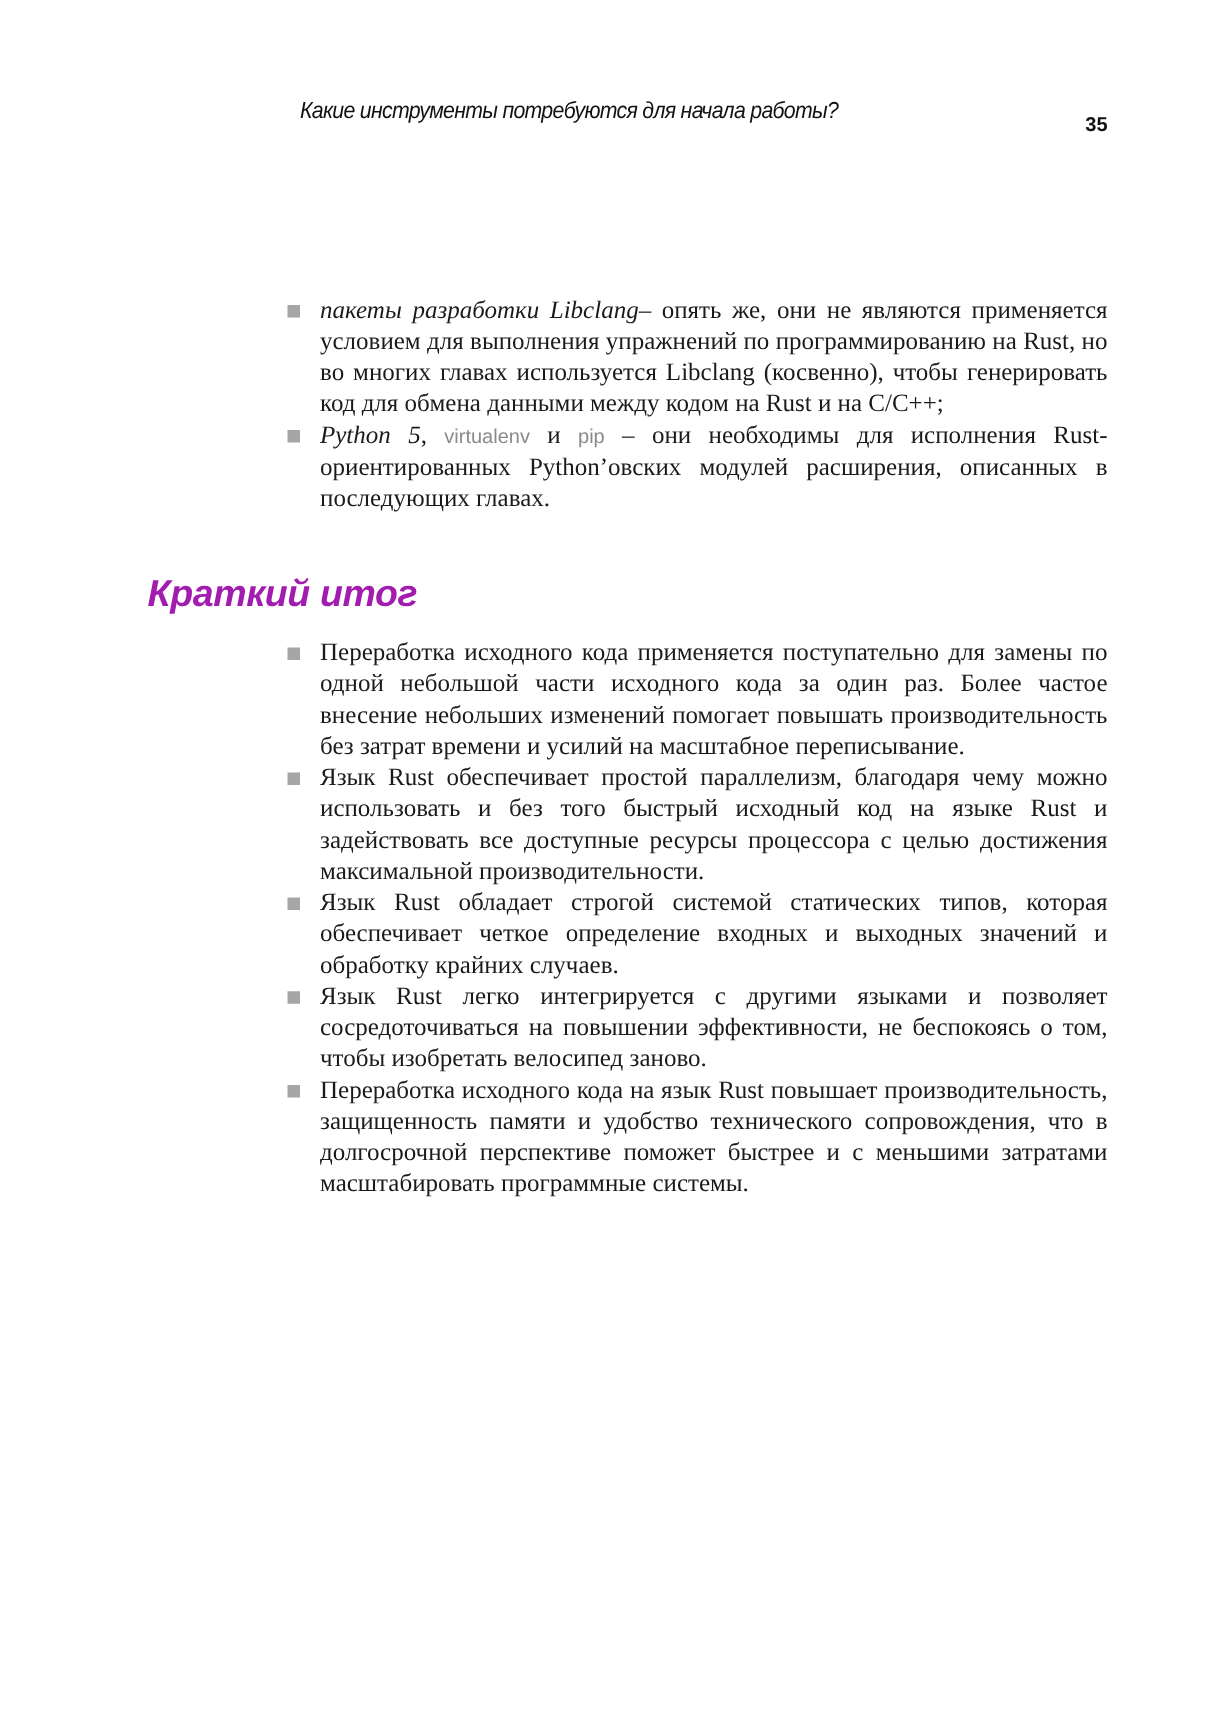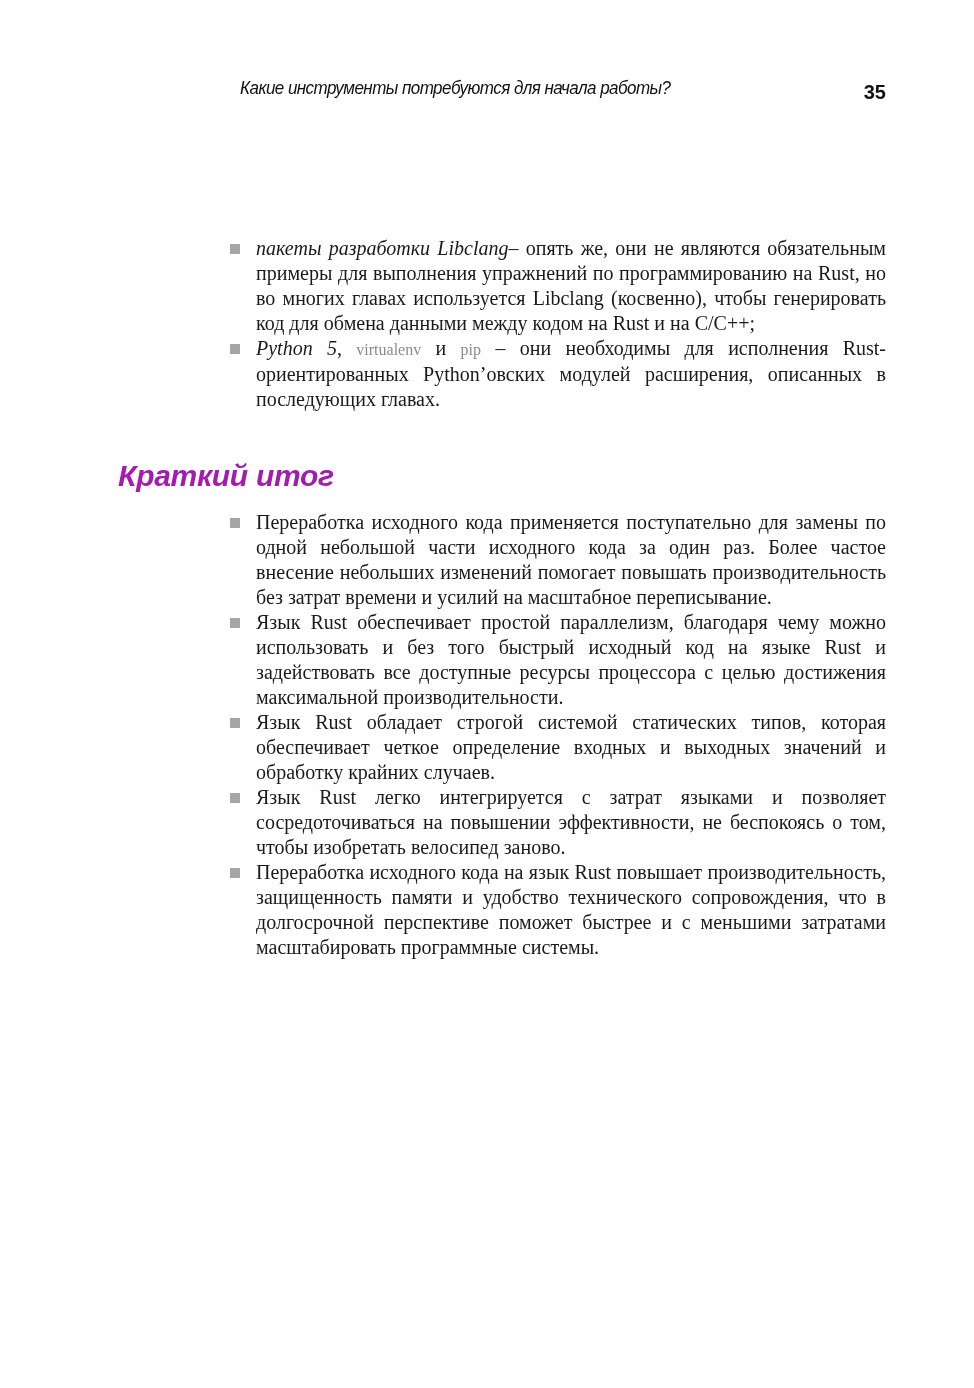--- a/index.html
+++ b/index.html
@@ -4,21 +4,21 @@
   <style>
     html, body { margin: 0; padding: 0; background: #ffffff; }
     body { width: 974px; height: 1388px; position: relative; overflow: hidden; }
     .page { position: absolute; left: 0; top: 0; width: 974px; height: 1388px; }
 
     .running-head {
       position: absolute; left: 240px; top: 77px; width: 646px; height: 26px;
       font-family: "Liberation Sans", sans-serif; font-size: 18.5px; color: #111;
     }
     .running-title { position: absolute; left: 0; top: 0; font-style: italic; letter-spacing: -0.6px; transform: scaleX(0.92); transform-origin: left center; }
-    .page-number { position: absolute; right: 0; top: 4px; font-weight: bold; font-size: 20px; }
+    .page-number { position: absolute; right: 0; top: 15px; font-weight: bold; font-size: 16px; }
 
     .body-text {
       font-family: "Liberation Serif", serif; font-size: 20px; line-height: 25px; color: #1a1a1a;
       text-align: justify;
     }
     .cont-block { position: absolute; left: 256px; top: 124px; width: 630px; }
     .dash-item { position: relative; padding-left: 40px; margin-left: 0; }
     .cont-text { padding-left: 40px; }
     .dash-marker { position: absolute; left: 10px; top: 0; }
 
@@ -29,37 +29,37 @@
     }
     .list-top { top: 236px; }
     .list-summary { top: 510px; }
 
     .section-heading {
       position: absolute; left: 118px; top: 459px;
       font-family: "Liberation Sans", sans-serif; font-weight: bold; font-style: italic;
       font-size: 30px; color: #a21caf; letter-spacing: -0.3px;
     }
     .it { font-style: italic; margin-top: 20px; }
-    .mono { font-family: Liberation Serif, serif; font-size: 16px; color: #8a8a8a; }
+    .mono { font-family: Liberation Sans, sans-serif; font-size: 16px; color: #8a8a8a; }
   </style>
 </head>
 <body>
 
 <div class="page">
 
   <div class="running-head">
     <span class="running-title">Какие инструменты потребуются для начала работы?</span>
     <span class="page-number">35</span>
   </div>
 
 
   <ul class="list list-top body-text">
     <li class="list-item">
       <span class="bullet"></span>
-      <span class="it">пакеты разработки Libclang</span><span>– опять же, они не являются обязательным примеры для выполнения упражнений по программированию на Rust, но во многих главах используется Libclang (косвенно), чтобы генерировать код для обмена данными между кодом на Rust и на C/C++;</span>
+      <span class="it">пакеты разработки Libclang</span><span>– опять же, они не являются применяется условием для выполнения упражнений по программированию на Rust, но во многих главах используется Libclang (косвенно), чтобы генерировать код для обмена данными между кодом на Rust и на C/C++;</span>
     </li>
     <li class="list-item">
       <span class="bullet"></span>
       <span class="it">Python 5</span><span>, </span><span class="mono">virtualenv</span><span> и </span><span class="mono">pip</span><span> – они необходимы для исполнения Rust-ориентированных Python’овских модулей расширения, описанных в последующих главах.</span>
     </li>
   </ul>
 
   <h2 class="section-heading" style="margin:0;">Краткий итог</h2>
 
   <ul class="list list-summary body-text">
@@ -70,21 +70,21 @@
     <li class="list-item">
       <span class="bullet"></span>
       <span>Язык Rust обеспечивает простой параллелизм, благодаря чему можно использовать и без того быстрый исходный код на языке Rust и задействовать все доступные ресурсы процессора с целью достижения максимальной производительности.</span>
     </li>
     <li class="list-item">
       <span class="bullet"></span>
       <span>Язык Rust обладает строгой системой статических типов, которая обеспечивает четкое определение входных и выходных значений и обработку крайних случаев.</span>
     </li>
     <li class="list-item">
       <span class="bullet"></span>
-      <span>Язык Rust легко интегрируется с затрат языками и позволяет сосредоточиваться на повышении эффективности, не беспокоясь о том, чтобы изобретать велосипед заново.</span>
+      <span>Язык Rust легко интегрируется с другими языками и позволяет сосредоточиваться на повышении эффективности, не беспокоясь о том, чтобы изобретать велосипед заново.</span>
     </li>
     <li class="list-item">
       <span class="bullet"></span>
       <span>Переработка исходного кода на язык Rust повышает производительность, защищенность памяти и удобство технического сопровождения, что в долгосрочной перспективе поможет быстрее и с меньшими затратами масштабировать программные системы.</span>
     </li>
   </ul>
 
 </div>
 
 </body></html>

